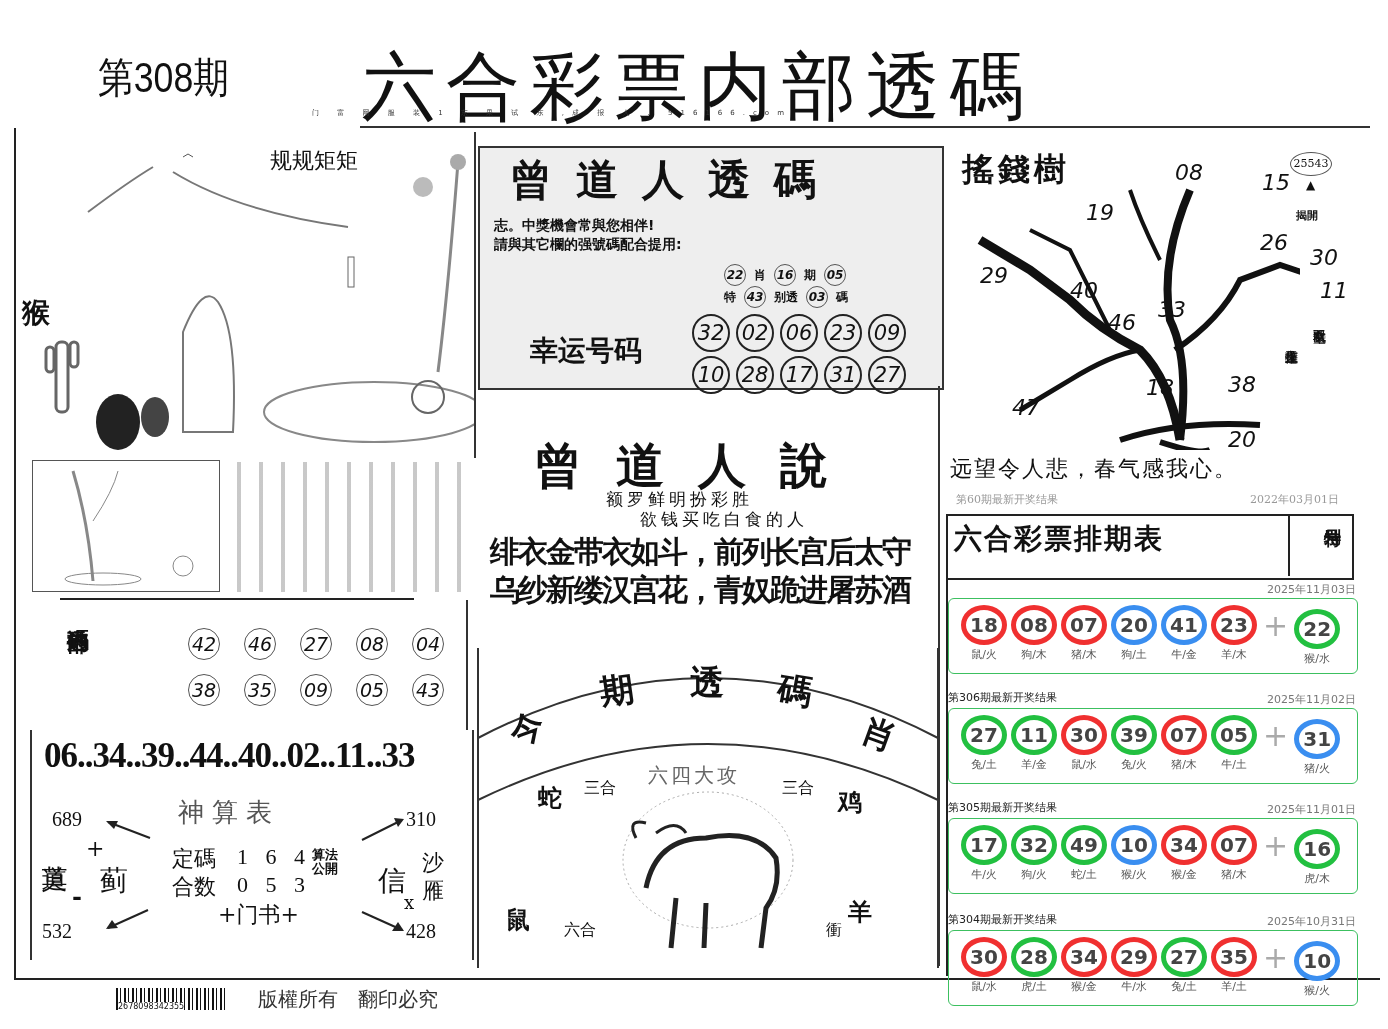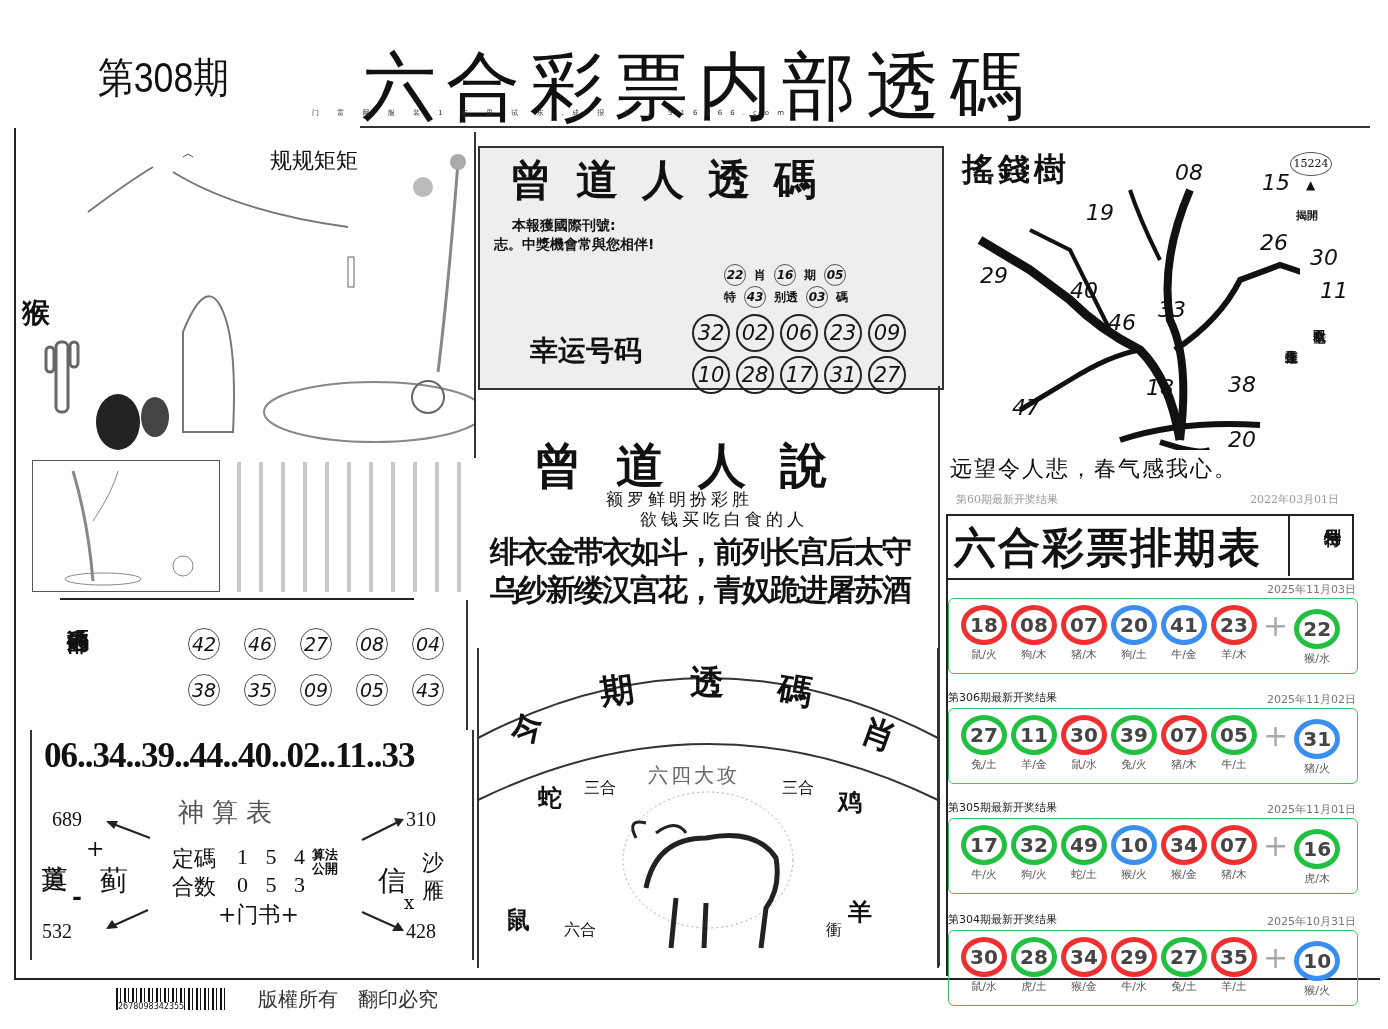--- a/index.html
+++ b/index.html
@@ -96,38 +96,38 @@
   <line x1="262" y1="30" x2="302" y2="10" stroke="#222" stroke-width="2"></line>
     <polygon points="304,9 294,8 298,17" fill="#222"></polygon>
   <line x1="262" y1="102" x2="302" y2="120" stroke="#222" stroke-width="2"></line>
     <polygon points="304,121 292,121 298,112" fill="#222"></polygon>
 </svg>
 <div class="abs" style="left:40px;top:845px;font-size:26px;line-height:30px;writing-mode:vertical-rl;"><span>莫</span><span>道</span></div>
 <div class="abs" style="left:86px;top:836px;font-size:22px;">+</div>
 <div class="abs" style="left:72px;top:882px;font-size:24px;font-weight:bold;">-</div>
 <div class="abs" style="left:100px;top:862px;font-size:28px;">蓟</div>
 <div class="abs" style="left:172px;top:844px;font-size:22px;font-family:Liberation Mono, monospace;">定碼</div>
-<div class="abs" style="left:237px;top:844px;font-size:22px;letter-spacing:6px;font-family:'Liberation Serif',serif;">1 5 4</div>
+<div class="abs" style="left:237px;top:844px;font-size:22px;letter-spacing:6px;font-family:'Liberation Serif',serif;">1 6 4</div>
 <div class="abs" style="left:172px;top:872px;font-size:22px;font-family:'DejaVu Sans',sans-serif;">合数</div>
 <div class="abs" style="left:237px;top:872px;font-size:22px;letter-spacing:6px;font-family:'Liberation Serif',serif;">0 5 3</div>
 <div class="abs" style="left:312px;top:848px;font-size:13px;line-height:14px;font-weight:bold;width:40px;">
     <div>算法</div>
     <div>公開</div>
   </div>
 <div class="abs" style="left:218px;top:900px;font-size:22px;">+门书+</div>
 <div class="abs" style="left:378px;top:862px;font-size:28px;">信</div>
 <div class="abs" style="left:422px;top:848px;font-size:22px;">沙</div>
 <div class="abs" style="left:422px;top:876px;font-size:22px;">雁</div>
 <div class="abs" style="left:404px;top:892px;font-size:18px;">x</div>
 
 <div class="abs center-top"></div>
 <div class="abs" style="left:510px;top:152px;font-size:42px;font-weight:bold;letter-spacing:24px;">曾道人透碼</div>
 <div class="abs" style="left:494px;top:216px;font-size:14px;line-height:19px;font-weight:bold;width:440px;font-family:'DejaVu Sans',sans-serif;">
-  <div style="padding-left:18px">本報獲國際刊號:</div>
   <div>志。中獎機會常與您相伴!</div>
+  <div>請與其它欄的强號碼配合提用:</div>
 </div>
 <div class="abs" style="left:724px;top:264px;font-size:12px;font-weight:bold;display:flex;gap:8px;align-items:center;">
   <span class="circ sc">22</span>
     <span>肖</span>
   <span class="circ sc">16</span>
     <span>期</span>
   <span class="circ sc">05</span>
 </div>
 <div class="abs" style="left:724px;top:286px;font-size:12px;font-weight:bold;display:flex;gap:8px;align-items:center;">
   <span>特</span>
@@ -169,21 +169,21 @@
 <div class="abs" style="left:538px;top:782px;font-size:24px;font-weight:bold;">蛇</div>
 <div class="abs" style="left:584px;top:778px;font-size:16px;">三合</div>
 <div class="abs" style="left:782px;top:778px;font-size:16px;">三合</div>
 <div class="abs" style="left:838px;top:786px;font-size:24px;font-weight:bold;">鸡</div>
 <div class="abs" style="left:506px;top:904px;font-size:24px;font-weight:bold;">鼠</div>
 <div class="abs" style="left:564px;top:920px;font-size:16px;">六合</div>
 <div class="abs" style="left:826px;top:920px;font-size:16px;">衝</div>
 <div class="abs" style="left:848px;top:896px;font-size:24px;font-weight:bold;">羊</div>
 
 <div class="abs" style="left:962px;top:148px;font-size:32px;font-weight:bold;letter-spacing:4px;">搖錢樹</div>
-<div class="abs" style="left:1290px;top:152px;width:40px;height:22px;border:1.5px solid #555;border-radius:50%;font-size:11px;text-align:center;line-height:22px;">15224</div>
+<div class="abs" style="left:1290px;top:152px;width:40px;height:22px;border:1.5px solid #555;border-radius:50%;font-size:11px;text-align:center;line-height:22px;">25543</div>
 <div class="abs" style="left:1306px;top:178px;font-size:12px;">▲</div>
 <div class="abs" style="left:1296px;top:208px;font-size:11px;font-weight:bold;">揭開</div>
 <svg class="abs" style="left:960px;top:180px;" width="340" height="270">
   <path d="M220 260 Q210 200 180 170 Q140 150 110 120 L70 90 L20 60" stroke="#111" fill="none" stroke-width="9"></path>
   <path d="M220 260 Q230 180 210 140 Q200 80 230 10" stroke="#111" fill="none" stroke-width="8"></path>
   <path d="M215 170 Q260 140 280 100 L320 85 L350 95" stroke="#111" fill="none" stroke-width="6"></path>
   <path d="M180 170 Q150 175 110 200 L60 230" stroke="#111" fill="none" stroke-width="5"></path>
   <path d="M150 150 Q130 110 110 70 L70 50" stroke="#111" fill="none" stroke-width="4"></path>
   <path d="M200 80 Q180 40 170 10" stroke="#111" fill="none" stroke-width="4"></path>
   <path d="M160 260 Q220 240 300 245 M200 262 Q240 275 250 270" stroke="#111" fill="none" stroke-width="6"></path>
@@ -205,21 +205,21 @@
     <div class="abs tree-num" style="left: 1228px; top: 427px;">20</div>
   </div>
 <div class="abs" style="left:1312px;top:320px;font-size:13px;line-height:15px;writing-mode:vertical-rl;">歌童毛女白双双</div>
 <div class="abs" style="left:1284px;top:340px;font-size:13px;line-height:15px;writing-mode:vertical-rl;">来莲盘上玉作幢</div>
 <div class="abs" style="left:950px;top:454px;font-size:22px;letter-spacing:2px;">远望令人悲，春气感我心。</div>
 <div class="abs" style="left:956px;top:492px;font-size:11px;color:#999;">第60期最新开奖结果</div>
 <div class="abs" style="left:1250px;top:492px;font-size:11px;color:#999;text-align:right;">2022年03月01日</div>
 
 <div class="abs" style="left:946px;top:514px;width:404px;height:62px;border:2px solid #222;"></div>
 <div class="abs" style="left:1288px;top:514px;width:2px;height:62px;background:#222;"></div>
-<div class="abs" style="left:954px;top:520px;font-size:42px;font-weight:bold;font-family:Liberation Mono, monospace;letter-spacing:2px;">六合彩票排期表</div>
+<div class="abs" style="left:954px;top:520px;font-size:28px;font-weight:bold;font-family:Liberation Mono, monospace;letter-spacing:2px;">六合彩票排期表</div>
 <div class="abs" style="left:1302px;top:516px;width:40px;font-size:17px;line-height:19px;font-weight:bold;writing-mode:vertical-rl;font-family:'DejaVu Sans',sans-serif;">特别号</div>
 <div class="abs" style="left:946px;top:576px;width:2px;height:400px;background:#222;"></div>
 
 <div id="results">
     <div class="abs result-head" style="top: 580px;"><span></span><span class="date">2025年11月03日</span></div>
     <div class="abs result-card" style="top: 598px;">
       <div style="display:flex;align-items:flex-start;padding:6px 0 0 10px;">
         <div class="ball">
           <div class="b red">18</div>
           <div class="z">鼠/火</div>

